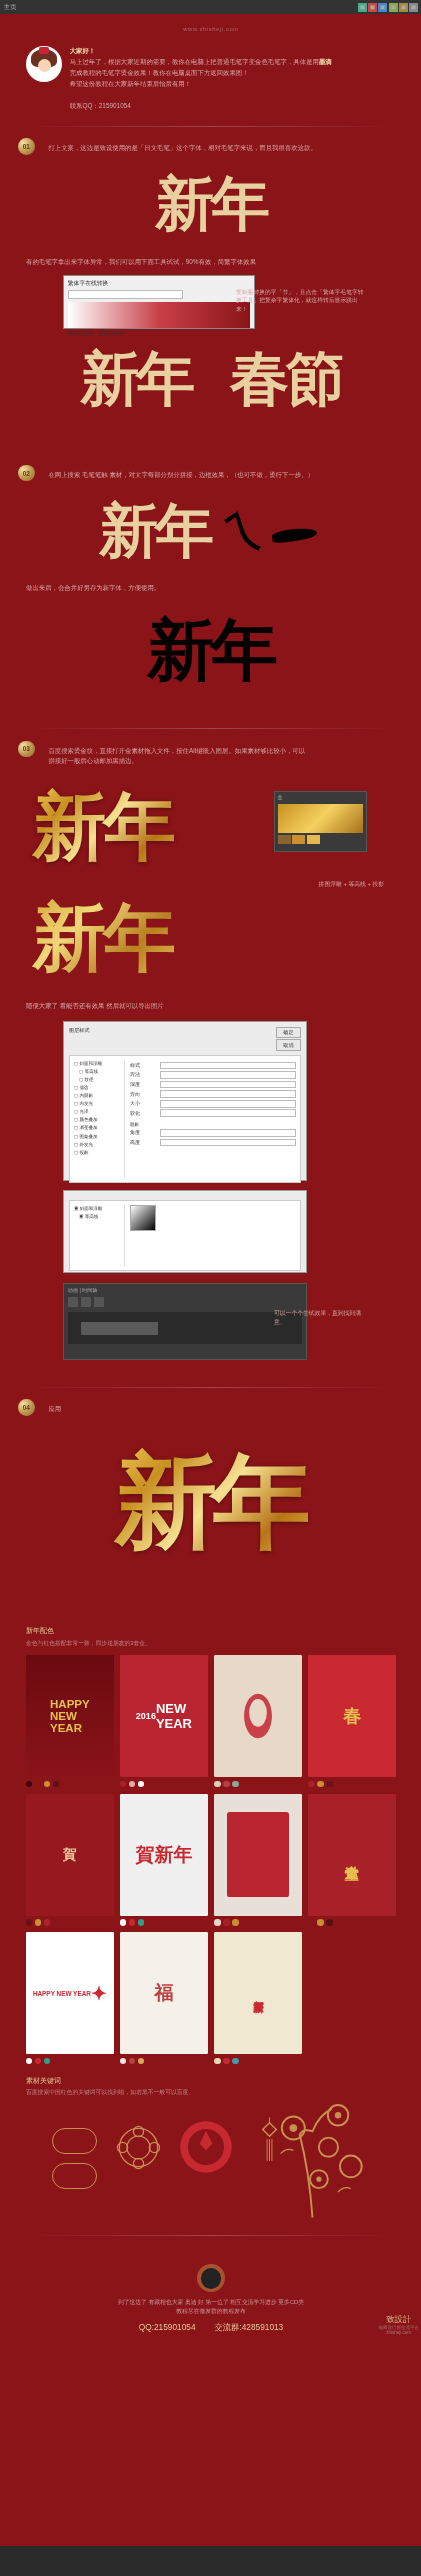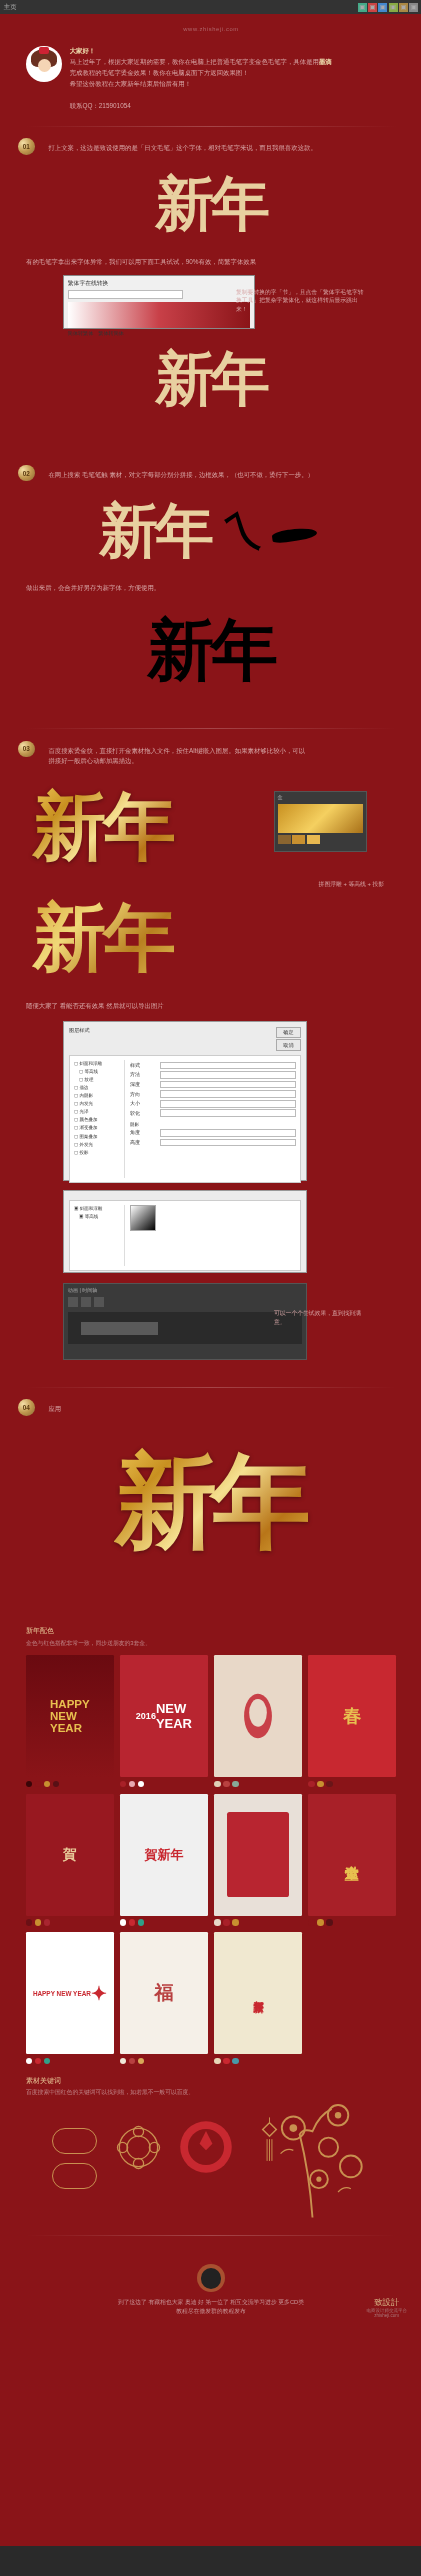--- a/index.html
+++ b/index.html
@@ -58,21 +58,21 @@
 .card-wrap{display:flex;flex-direction:column}
 .assets{margin:11.5px 26px;position:relative;height:115px}
 .asset-item{position:absolute}
 .knot{width:45px;height:58px}
 .knot svg{width:100%;height:100%}
 .footer{text-align:center;margin-top:19px;padding:9.6px;position:relative}
 .footer-avatar{width:28px;height:28px;border-radius:50%;background:#a85030;margin:0 auto 5.1px;position:relative}
 .footer-avatar::before{content:"";position:absolute;inset:3.8px;background:#222;border-radius:50%}
 .footer-text{font-size:5.8px;color:#c89598;line-height:1.6}
 .footer-qq{font-size:8.3px;color:#e8c898;margin-top:6.4px;display:flex;gap:19px;justify-content:center}
-.logo-corner{position:absolute;right:15px;bottom:7.7px;font-size:8.3px;color:#d8b888}
+.logo-corner{position:absolute;right:3px;bottom:7.7px;font-size:8.3px;color:#d8b888}
 .btm{background:#2a2a2a;height:19px}
 .step-label{position:absolute;font-size:5.8px;color:#d8a8a8}
 </style>
 </head>
 <body>
 
 <div class="topbar">
   <span>主页</span>
   <div class="topbar-icons">
     <span style="background:#4a8">▣</span>
@@ -121,20 +121,21 @@
         <div class="sc1-grad"></div>
         <div style="display:flex;gap:5.1px;font-size:5.1px">
             <span>简体转繁体</span>
             <span>繁体转简体</span>
           </div>
       </div>
       <div class="sc1-note" style="top:13px">复制要转换的字「节」，且点击「繁体字毛笔字转换工具」把复杂字繁体化，就这样转后显示跳出来！</div>
     </div>
     <div class="brush-text brush-lg cream">
       <span>新年</span>
+      <span>春節</span>
     </div>
   </div>
 
   <div class="divider"></div>
 
   <div class="step">
     <div class="step-num">
         <div class="step-circle">02</div>
       </div>
     <div class="step-text">在网上搜索 毛笔笔触 素材，对文字每部分别分拼接，边框效果，（也可不做，烫行下一步。）</div>
@@ -326,21 +327,21 @@
 
       <div class="card-wrap">
           <div class="card" style="background:#981820;color:#e8c898;font-size:14px">賀</div>
           <div class="dots">
             <span class="dot" style="background:#6a1015"></span>
             <span class="dot" style="background:#c89030"></span>
             <span class="dot" style="background:#a82530"></span>
           </div>
         </div>
       <div class="card-wrap">
-          <div class="card" style="background:#f0f0f0;color:#c82830;font-size:13px">賀新年</div>
+          <div class="card" style="background:#f0f0f0;color:#c82830;font-size:19px">賀新年</div>
           <div class="dots">
             <span class="dot" style="background:#fff"></span>
             <span class="dot" style="background:#c82830"></span>
             <span class="dot" style="background:#30a088"></span>
           </div>
         </div>
       <div class="card-wrap">
           <div class="card" style="background:#e8e0d8">
             <div style="width:70%;height:70%;background:#b82530;border-radius:2.6px"></div>
           </div>
@@ -429,20 +430,24 @@
   </div>
 
   <div class="divider"></div>
 
   <div class="footer">
     <div class="footer-avatar"></div>
     <div class="footer-text">
       <span>到了这边了 有藏相也大家 奥迪 好 第一位了 相互交流学习进步  更多CD类</span><br>
       <span>教程尽在微发群的教程发布</span>
     </div>
+    <div class="footer-qq">
+      <span><span>QQ:</span><span>215901054</span></span>
+      <span><span>交流群:</span><span>428591013</span></span>
+    </div>
     <div class="logo-corner">
       <span>致設計</span>
       <div style="font-size:4.5px;color:#a87578;white-space:pre">电商设计师交流平台
 zhisheji.com</div>
     </div>
   </div>
 
 </div>
 <div class="btm"></div>
 

